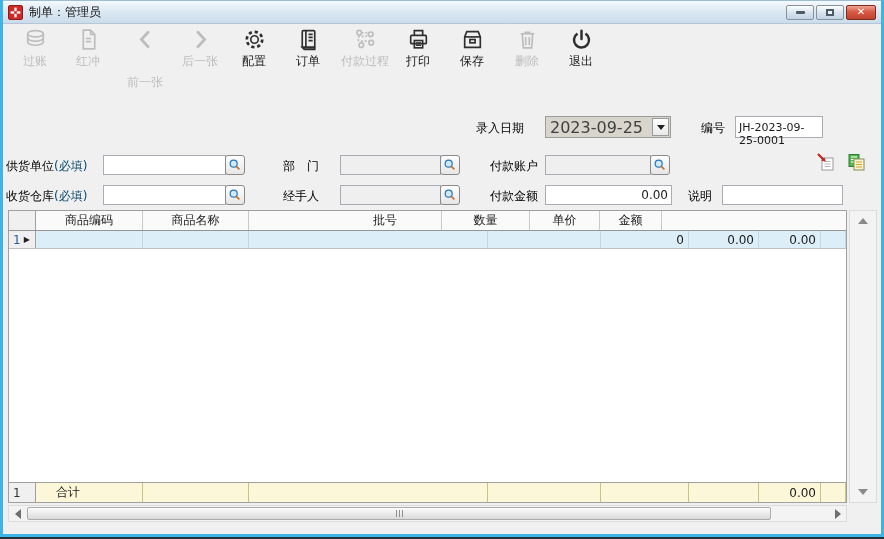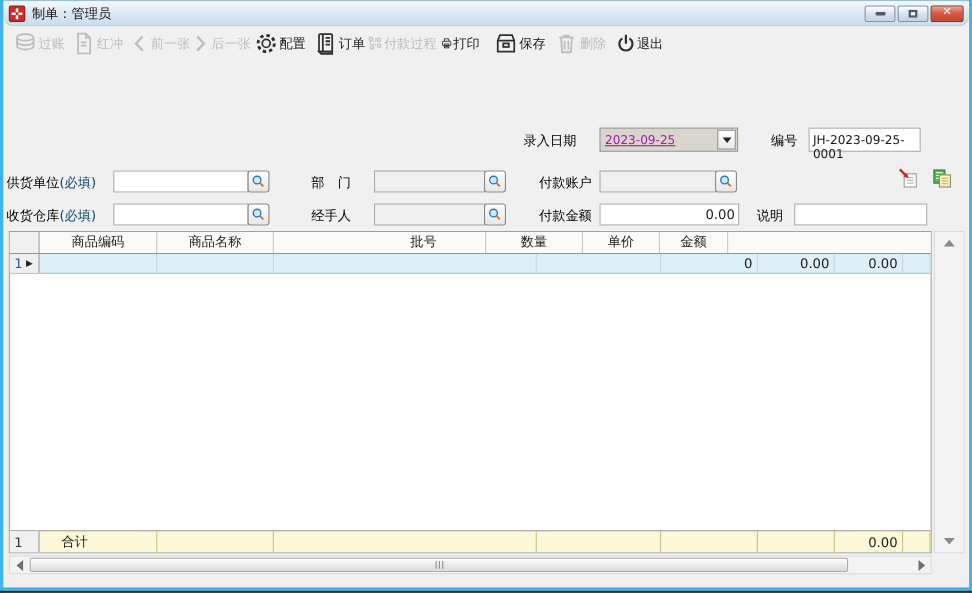--- a/index.html
+++ b/index.html
@@ -15,57 +15,57 @@
   .edge-r { right:0; top:0; bottom:0; width:3px; }
   .edge-b { left:0; right:0; bottom:2px; height:3px; }
   .edge-b2 { left:0; right:0; bottom:0; height:2px; background:#22333C; }
   .edge-t { left:0; right:0; top:0; height:1px; background:#9DBDD4; }
 
   
   .titlebar {
     position:absolute; left:3px; right:3px; top:1px; height:23px;
     background:linear-gradient(#F5FAFD,#DCE9F3 45%,#CBDCEA);
     border-bottom:1px solid #B4C6D6;
-    display:flex; align-items:center; padding:0 5px;border-radius:10px;
+    display:flex; align-items:center; padding:0 5px;
   }
   .app-icon { width:15px; height:15px; background:#CE2B28; border:1px solid #8E1B18; border-radius:2px; flex:0 0 auto; }
   .title-text { margin-left:6px; font-size:12px; color:#111; }
   .win-btns { margin-left:auto; display:flex; gap:2px; align-items:center; }
   .win-btn {
     width:28px; height:15px; border:1px solid #85939F; border-radius:2px;
     background:linear-gradient(#FDFEFF,#D9E4EF 50%,#C3D3E2);
     display:flex; align-items:center; justify-content:center; position:relative;
   }
   .win-btn.close { width:30px; background:linear-gradient(#F0A492,#D95A43 45%,#BE4331); border-color:#7E2A1E; color:#FFF; font-size:10px; font-weight:bold; line-height:1; }
   .glyph-min { width:9px; height:3px; background:#4C5B66; border-radius:1px; }
   .glyph-restore { width:8px; height:7px; border:2px solid #4C5B66; background:#EFF5FA; }
 
   
   .toolbar { position:absolute; left:3px; right:3px; top:24px; height:52px; background:#F0F0F0; }
-  .tb-btn { position:absolute; top:3px; display:flex; flex-direction:row; align-items:center; cursor:default;justify-content:space-between; }
+  .tb-btn { position:absolute; top:3px; display:flex; flex-direction:column; align-items:center; cursor:default;justify-content:space-between; }
   .tb-btn svg { width:25px; height:25px; stroke:#2F2F2F; fill:none; stroke-width:1.6; }
   .tb-btn .tb-label { font-size:12px; color:#1A1A1A; margin-top:1px; white-space:nowrap; }
   .tb-btn.disabled svg { stroke:#BDBDBD; }
   .tb-btn.disabled .tb-label { color:#BDBDBD; }
 
   .doc-title { position:absolute; left:0; right:0; top:78px; text-align:center; font-size:22px; font-weight:bold; letter-spacing:10px; color:#000; }
 
   .lbl { position:absolute; white-space:nowrap; color:#000; }
   .req { color:#0c4a6e; }
 
   .tbox { position:absolute; background:#FFF; border:1px solid #A9ACB2; height:20px; padding:2px 3px; font-size:12px; }
   .tbox.disabled { background:#EFEFEF; }
   .tbox.num { text-align:right; }
   .search-btn {
     position:absolute; width:20px; height:20px; border:1px solid #8A8A8A; border-radius:3px;
     background:linear-gradient(#FEFEFE,#E6E6E6); display:flex; align-items:center; justify-content:center;
   }
   
   .combo { position:absolute; left:545px; top:116px; width:126px; height:22px; background:#D8D5CD; border:1px solid #9C9C9C; display:flex; align-items:center; }
-  .combo .combo-text { padding-left:4px; color:#a21caf; font-size:11px; flex:1;text-decoration:underline; }
+  .combo .combo-text { padding-left:4px; color:#404040; font-size:16px; flex:1; }
   .combo .combo-btn { width:17px; height:18px; margin-right:1px; background:linear-gradient(#FFFFFF,#E9E9E9); border:1px solid #9A9A9A; display:flex; align-items:center; justify-content:center; }
   .tri-down { width:0; height:0; border-left:4px solid transparent; border-right:4px solid transparent; border-top:5px solid #222; }
 
   
   .grid { position:absolute; left:8px; top:210px; width:839px; height:293px; border:1px solid #A0A0A0; background:#FFF; }
   .grow { display:flex; width:100%; }
   .gh { height:20px; background:#FAFAFA; border-bottom:1px solid #949494; }
   .gr1 { height:18px; background:#DCEEF8; border-bottom:1px solid #BFBFBF; }
   .gfoot { position:absolute; left:0; right:0; bottom:0; height:20px; background:#FBF7D8; border-top:1px solid #A0A0A0; }
   .cell { border-right:1px solid #C9C9C9; overflow:hidden; white-space:nowrap; font-size:12px; display:flex; align-items:center; justify-content:center; }
@@ -134,21 +134,21 @@
       <span class="tb-label">过账</span>
     </div>
     <div class="tb-btn disabled" style="left:61px;width:48px;">
       <svg viewBox="0 0 24 24">
           <path d="M7 3h7l4 4v14H7z"></path>
           <path d="M14 3v4h4"></path>
           <path d="M9.5 11h5M9.5 14h5"></path>
         </svg>
       <span class="tb-label">红冲</span>
     </div>
-    <div class="tb-btn disabled" style="left:114px;width:56px;">
+    <div class="tb-btn disabled" style="left:114px;width:56px;gap:21px;">
       <svg viewBox="0 0 24 24">
           <path d="M14.5 5L8 12l6.5 7" stroke-width="2.6" stroke-linecap="round"></path>
         </svg>
       <span class="tb-label">前一张</span>
     </div>
     <div class="tb-btn disabled" style="left:169px;width:56px;">
       <svg viewBox="0 0 24 24">
           <path d="M9.5 5L16 12l-6.5 7" stroke-width="2.6" stroke-linecap="round"></path>
         </svg>
       <span class="tb-label">后一张</span>
@@ -216,21 +216,21 @@
 
 
   <span class="lbl" style="left:476px;top:120px;">录入日期</span>
   <div class="combo">
     <span class="combo-text">2023-09-25</span>
     <div class="combo-btn">
         <div class="tri-down"></div>
       </div>
   </div>
   <span class="lbl" style="left:701px;top:120px;">编号</span>
-  <div class="tbox" style="left:735px;top:116px;width:102px;height:22px;font-size:11px;padding-top:4px;">JH-2023-09-25-0001</div>
+  <div class="tbox" style="left:735px;top:116px;width:88px;height:22px;font-size:11px;padding-top:4px;">JH-2023-09-25-0001</div>
 
   <span class="lbl" style="left:6px;top:158px;"><span>供货单位</span><span class="req">(必填)</span></span>
   <div class="tbox" style="left:103px;top:155px;width:123px;"></div>
   <div class="search-btn" style="left:225px;top:155px;">
     <svg viewBox="0 0 16 16" width="14" height="14">
         <circle cx="6.5" cy="6.5" r="4" fill="#CFEAF8" stroke="#2C77B8" stroke-width="1.4"></circle>
         <path d="M9.5 9.5l3.5 3.5" stroke="#C8742C" stroke-width="2"></path>
       </svg>
   </div>
   <span class="lbl" style="left:283px;top:158px;">部　门</span>

